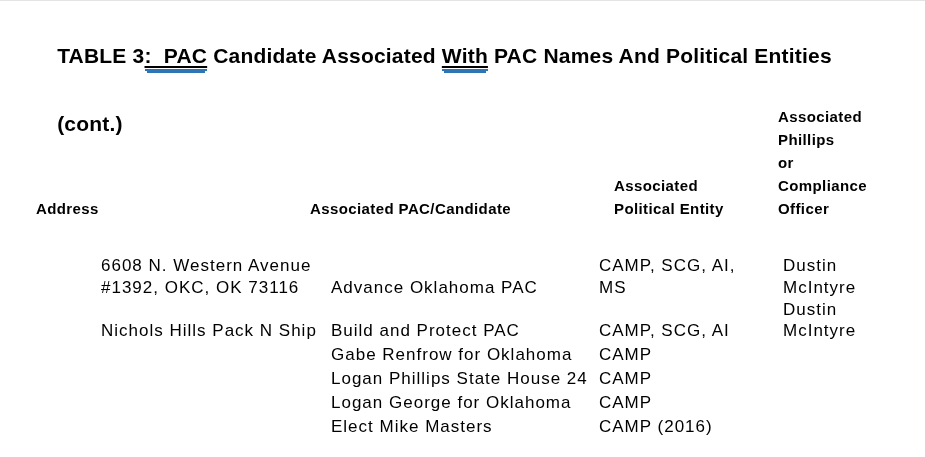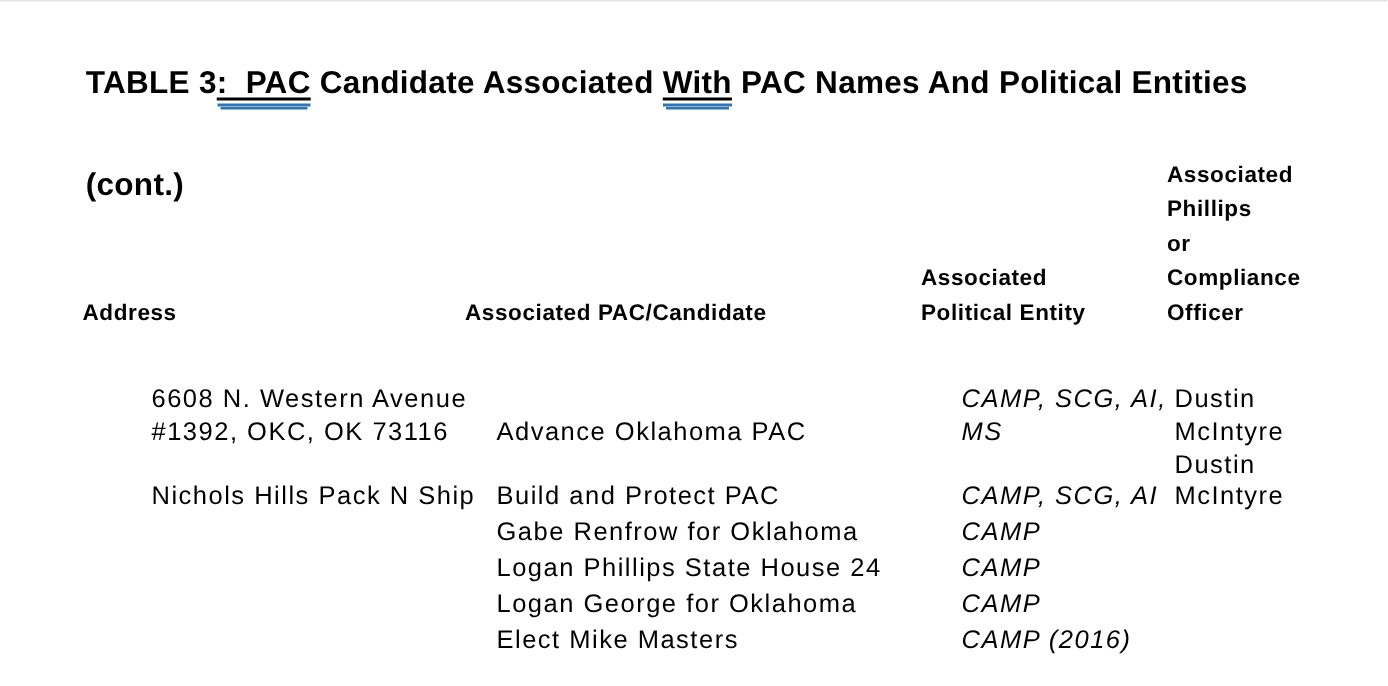--- a/index.html
+++ b/index.html
@@ -21,36 +21,36 @@
     text-decoration-thickness:2px;
     text-underline-offset:3px;
     border-bottom:2px solid var(--gram);
     padding-bottom:2px;
     box-shadow:0 4px 0 -2px var(--gram);
   }
   .hdr {
     position:absolute; font-weight:bold; font-size:15px;
     line-height:23px; text-align:left; letter-spacing:0.4px;
   }
-  .hdr-address   { left:55px;  width:250px; top:196px; }
+  .hdr-address   { left:36px;  width:250px; top:196px; }
   .hdr-pac       { left:310px; width:295px; top:196px; }
   .hdr-entity    { left:614px; width:160px; top:173px; }
   .hdr-treasurer { left:778px; width:126px; top:104px; }
   .cell {
     position:absolute; font-size:17px; letter-spacing:1px;
     white-space:nowrap;
   }
   .row1 .cell { line-height:22px; }
   .row2 .cell { line-height:24px; }
   .row { position:absolute; left:0; width:925px; }
   .row1 { top:254px; height:66px; }
   .row2 { top:318px; height:130px; }
   .col-address   { left:61px;  width:260px;margin-left:40px; }
   .col-pac       { left:311px; width:300px;margin-left:20px; }
-  .col-entity    { left:641px; width:155px;font-style:italic; }
+  .col-entity    { left:599px; width:155px; }
   .col-treasurer { left:783px; width:135px; }
 </style>
 </head>
 <body>
 
 <div class="page">
 
   <div class="title">
     <span><span>TABLE 3</span><span class="u-gram">:  PAC</span><span> Candidate Associated </span><span class="u-gram">With</span><span> PAC Names And Political Entities</span></span><br>
     <span>(cont.)</span>

